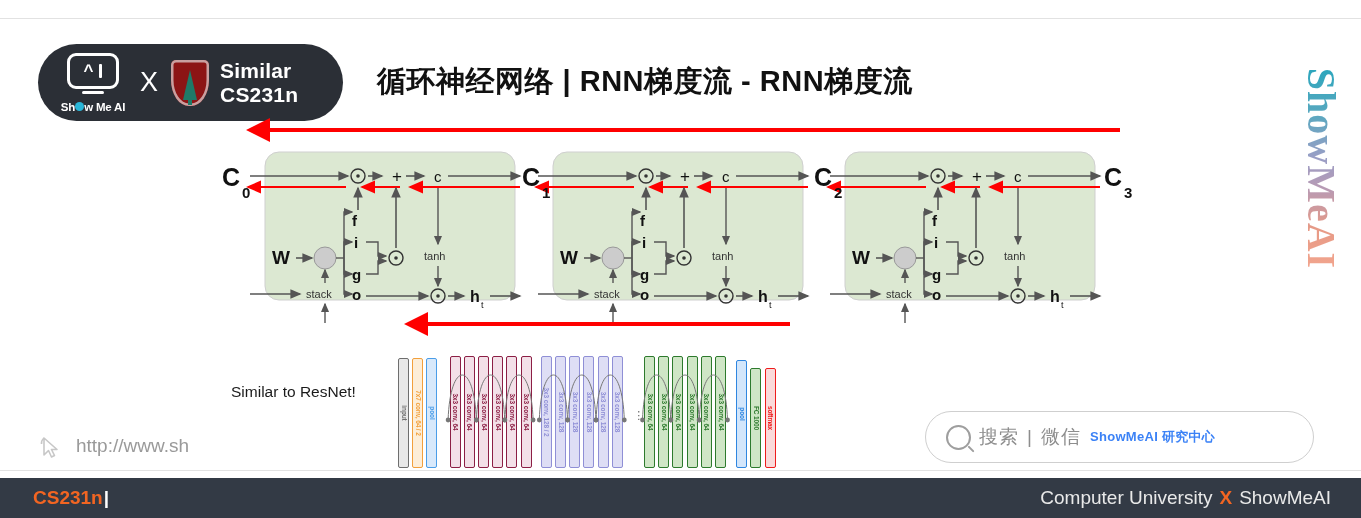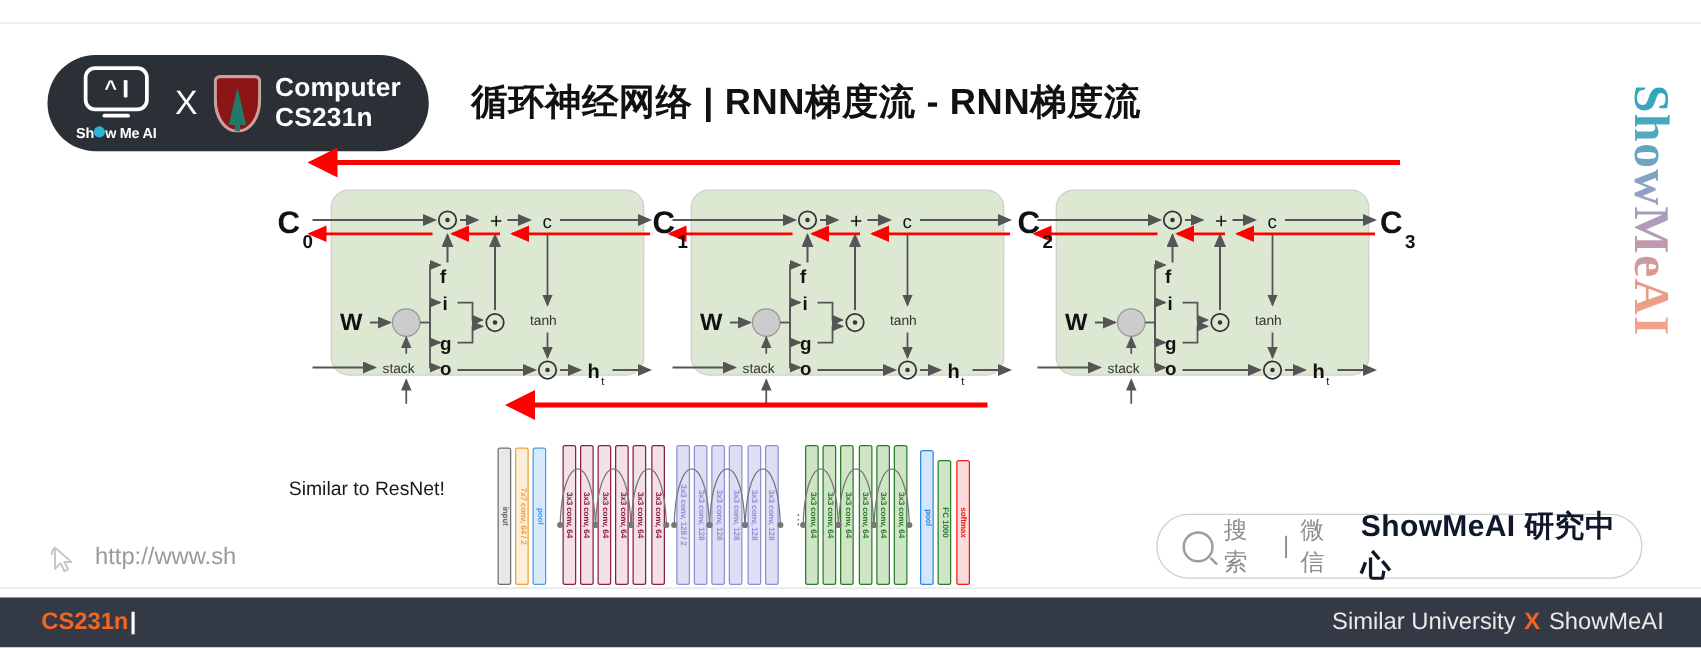--- a/index.html
+++ b/index.html
@@ -80,21 +80,21 @@
   
   .searchpill{
     position:absolute;left:925px;top:411px;width:389px;height:52px;
     border:1.6px solid #cfcfcf;border-radius:26px;background:#fff;
     display:flex;align-items:center;padding-left:20px;box-sizing:border-box;
   }
   .mag{width:21px;height:21px;border:2.1px solid #9e9e9e;border-radius:50%;position:relative;flex:none;}
   .mag:after{content:"";position:absolute;right:-6px;bottom:-3px;width:8px;height:2.1px;
     background:#9e9e9e;transform:rotate(45deg);border-radius:1px;}
   .sp-label{color:#8d8d8d;font-size:19px;margin-left:8px;letter-spacing:1px;}
-  .sp-strong{color:#0f172a;font-size:24px;font-weight:bold;margin-left:9px;letter-spacing:.3px;}
+  .sp-strong{color:#3b82f6;font-size:13px;font-weight:bold;margin-left:9px;letter-spacing:.3px;}
 
   
   .urlline{position:absolute;left:38px;top:435px;display:flex;}
   .cursor-ico{width:26px;height:26px;position:relative;flex:none;opacity:.55;}
   .urltext{color:#9a9a9a;font-size:19px;margin-left:12px;font-family:"Liberation Sans",sans-serif;}
 
   
   .footer{
     position:absolute;left:0;bottom:0;width:1361px;height:40px;background:#333a45;
     display:flex;align-items:center;
@@ -124,21 +124,21 @@
         <span><span>S</span><span>h</span><span class="dot"></span><span>w</span><span> </span><span>M</span><span>e</span><span> </span><span>A</span><span>I</span></span>
       </div>
     </div>
     <div class="badge-x">X</div>
     <div class="stanford-seal">
       <div class="seal-s">
         <div class="tree"></div>
       </div>
     </div>
     <div class="badge-name">
-      <div>Computer</div>
+      <div>Similar</div>
       <div>CS231n</div>
     </div>
   </div>
 
   <div class="title">循环神经网络 | RNN梯度流 - RNN梯度流</div>
 
   <div class="brand-vert">
     <span>ShowMeAI</span>
   </div>
 
@@ -451,19 +451,19 @@
   </div>
 
   <div class="bot-rule"></div>
 
   <div class="footer">
     <div class="f-left">
       <span class="f-cs">CS231n</span>
       <span class="f-bar">|</span>
     </div>
     <div class="f-right">
-      <span>Similar University</span>
+      <span>Computer University</span>
       <span class="f-x">X</span>
       <span>ShowMeAI</span>
     </div>
   </div>
 
 </div>
 
 </body></html>

